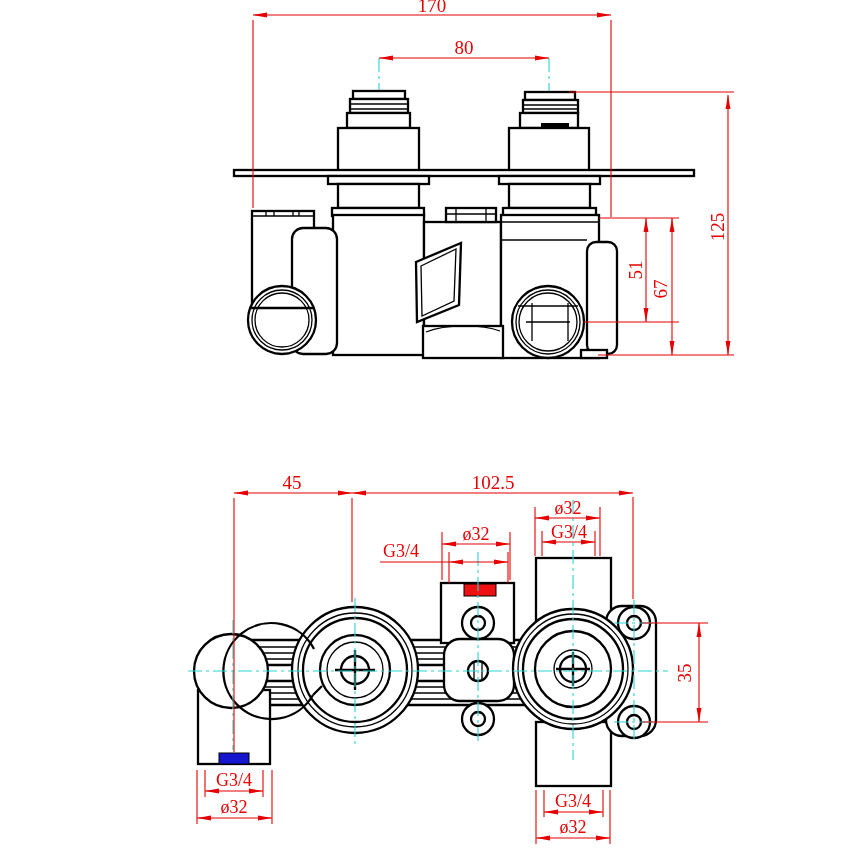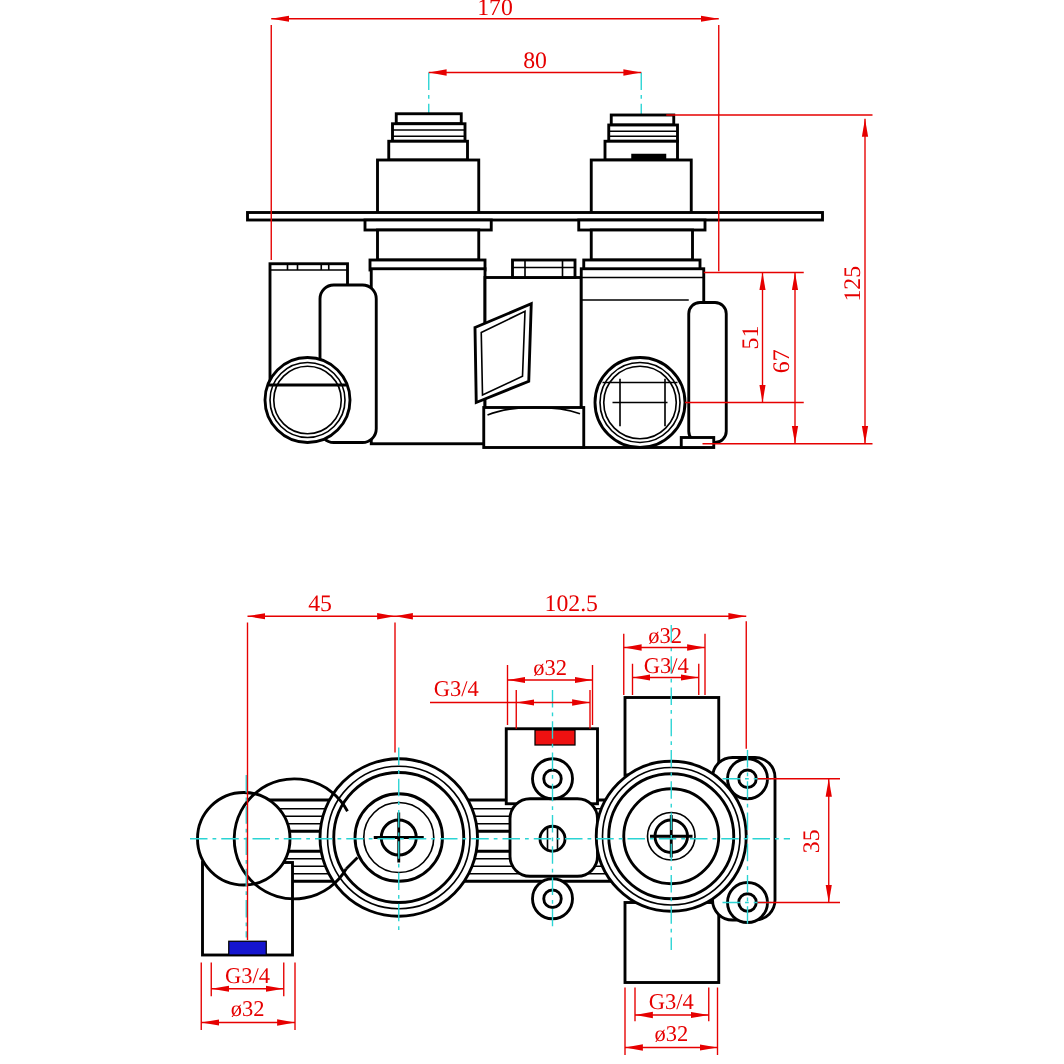--- a/index.html
+++ b/index.html
@@ -1,16 +1,16 @@
 <!DOCTYPE html>
 <html><head>
 <meta charset="utf-8">
 <style>
   html,body{margin:0;padding:0;background:#ffffff;}
-  .page{width:777px;height:851px;background:#fff;position:relative;overflow:hidden;}
+  .page{width:777px;height:851px;background:#fff;position:relative;overflow:hidden;padding-left:36px;}
   svg{display:block;}
   text{font-family:"Liberation Serif", serif;}
   .dimtxt{fill:#e60000;font-size:19px;}
   .dimtxt2{fill:#e60000;font-size:18px;}
   .dim{stroke:#e60000;stroke-width:1.1;fill:none;}
   .cl{stroke:#2ad4d4;stroke-width:1.1;fill:none;stroke-dasharray:14 4 3 4;}
   .o2{stroke:#000;stroke-width:2.3;fill:none;}
   .o2w{stroke:#000;stroke-width:2.3;fill:#fff;}
   .o1{stroke:#000;stroke-width:1.3;fill:none;}
 </style>

